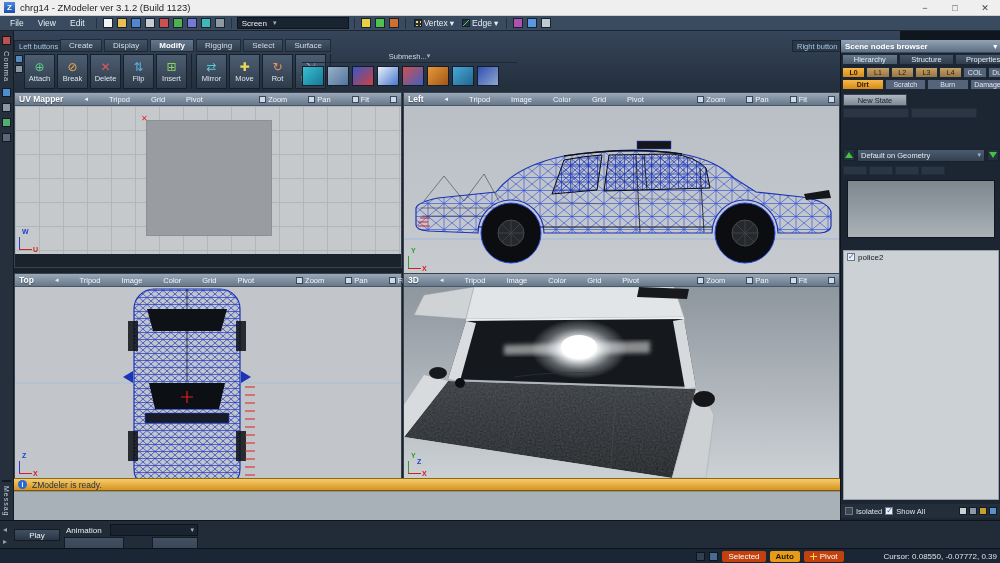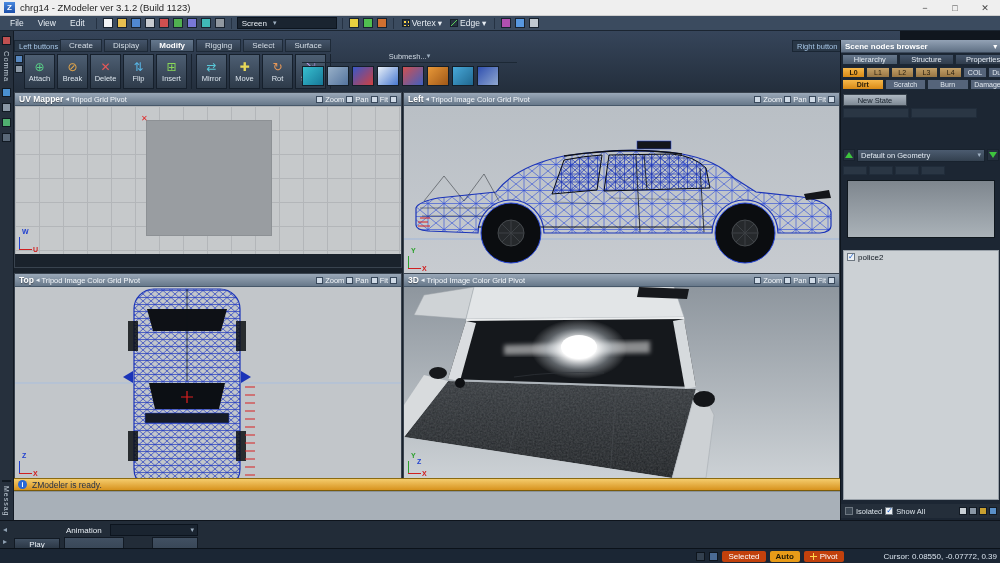--- a/index.html
+++ b/index.html
@@ -61,21 +61,21 @@
   .vtext{writing-mode:vertical-rl;font-size:7.5px;color:#c2cdd8;letter-spacing:1px;margin:3px 0;}
   .sic{width:9px;height:9px;border:1px solid #111922;margin:3px 0;}
   .mstrip{left:0;top:478px;width:14px;height:42px;background:#26303d;border-right:1px solid #121a24;
           display:flex;flex-direction:column;align-items:center;padding-top:1px;}
 
   .vp-underlay{left:0;top:92px;width:840px;height:428px;background:#1a222c;}
 
   
   .viewport{border:1px solid #39434f;}
   .vp-title{height:13px;background:linear-gradient(#9aa8b8,#67788a);border-bottom:1px solid #47586a;
-            display:flex;align-items:center;gap:2px;padding:0 4px;color:#fff;}
+            display:flex;align-items:center;gap:21px;padding:0 4px;color:#fff;}
   .vp-name{font-size:8.5px;font-weight:bold;text-shadow:0 1px 1px rgba(0,0,0,.4);}
   .vp-col{font-size:7px;color:#e8eef4;}
   .vp-mi{font-size:7.5px;color:#f2f6fa;}
   .vp-sp{flex:1;}
   .vp-tool{display:flex;align-items:center;gap:2px;font-size:7.5px;color:#f2f6fa;}
   .ticon{width:7px;height:7px;background:#cfdae6;border:1px solid #39495c;display:inline-block;}
   .vp-content{position:relative;overflow:hidden;}
   .tripod{position:absolute;left:4px;bottom:4px;width:16px;height:16px;pointer-events:none;}
   .tripod .vline{position:absolute;left:0;bottom:0;width:1px;height:13px;}
   .tripod .hline{position:absolute;left:0;bottom:0;height:1px;width:13px;}
@@ -131,21 +131,21 @@
   
   .msgbar{left:14px;top:478px;width:826px;height:13px;background:linear-gradient(#f4cc6d,#d8931e);
           border-top:1px solid #8a6a10;border-bottom:1px solid #7a5a08;display:flex;align-items:center;gap:5px;padding:0 4px;}
   .infoic{width:9px;height:9px;border-radius:50%;background:#2868d8;color:#fff;font-size:7px;font-weight:bold;
           display:flex;align-items:center;justify-content:center;font-style:normal;}
   .msgtext{font-size:8.5px;color:#1c2a48;}
   .msglog{left:14px;top:491px;width:826px;height:29px;background:#a8b0b8;border-top:1px solid #8a9298;}
 
   
   .animbar{left:0;top:520px;width:1000px;height:28px;background:#222c38;border-top:1px solid #0e141c;color:#e7edf3;}
-  .playbtn{position:absolute;left:14px;top:17px;width:46px;height:12px;background:linear-gradient(#415062,#2a3644);
+  .playbtn{position:absolute;left:14px;top:8px;width:46px;height:12px;background:linear-gradient(#415062,#2a3644);
            border:1px solid #121a24;font-size:8px;color:#eaf0f6;display:flex;align-items:center;justify-content:center;}
   .animlbl{position:absolute;left:66px;top:5px;font-size:8px;}
   .animcombo{position:absolute;left:110px;top:3px;width:88px;height:12px;background:#1a2430;border:1px solid #0c141e;
              display:flex;align-items:center;justify-content:flex-end;padding:0 3px;color:#9fb0c2;font-size:7px;}
   .smallbtn{position:absolute;height:11px;background:linear-gradient(#415062,#2a3644);border:1px solid #121a24;
             font-size:7.5px;color:#e4ebf2;display:flex;align-items:center;gap:3px;padding:15px 4px;}
   .ruler{position:absolute;left:205px;top:1px;width:790px;height:25px;background:#2d3844;border:1px solid #161e28;}
   .ticks{position:absolute;left:0;width:100%;height:5px;
          background:repeating-linear-gradient(to right,rgba(195,206,218,.6) 0 1px,transparent 1px 11.2px);}
   .ticks.b{bottom:0;}
@@ -188,21 +188,21 @@
     <span class="mi" style="background:#f2f4f6"></span>
     <span class="mi" style="background:#e8c050"></span>
     <span class="mi" style="background:#5088d0"></span>
     <span class="mi" style="background:#c8ccd0"></span>
     <span class="mi" style="background:#d05050"></span>
     <span class="mi" style="background:#50b050"></span>
     <span class="mi" style="background:#7878d8"></span>
     <span class="mi" style="background:#40b8b8"></span>
     <span class="mi" style="background:#9098a0"></span>
     <span class="msep"></span>
-    <span class="combo" style="width:100px">
+    <span class="combo" style="width:112px">
       <span>Screen</span>
       <span class="dd">▾</span>
     </span>
     <span class="msep"></span>
     <span class="mi" style="background:#e8d040"></span>
     <span class="mi" style="background:#50c050"></span>
     <span class="mi" style="background:#d07030"></span>
     <span class="msep"></span>
     <span class="mvx">
       <span class="dotgrid"></span>

